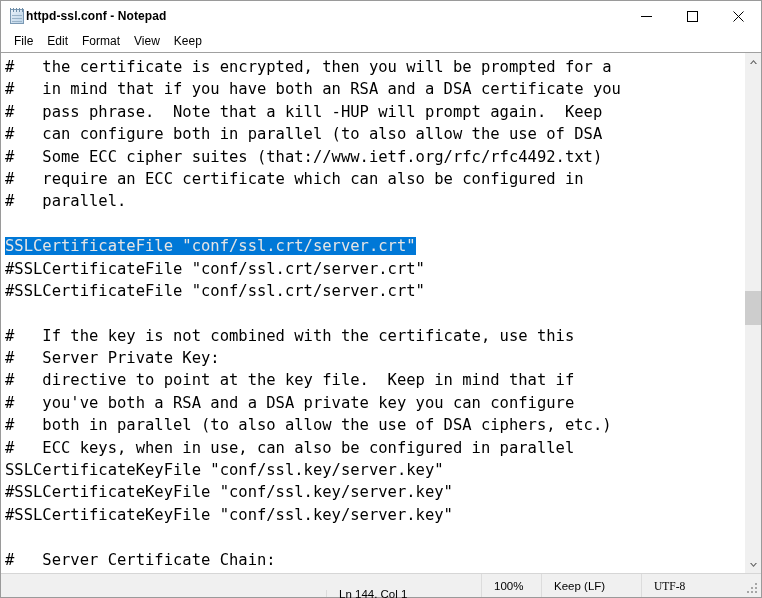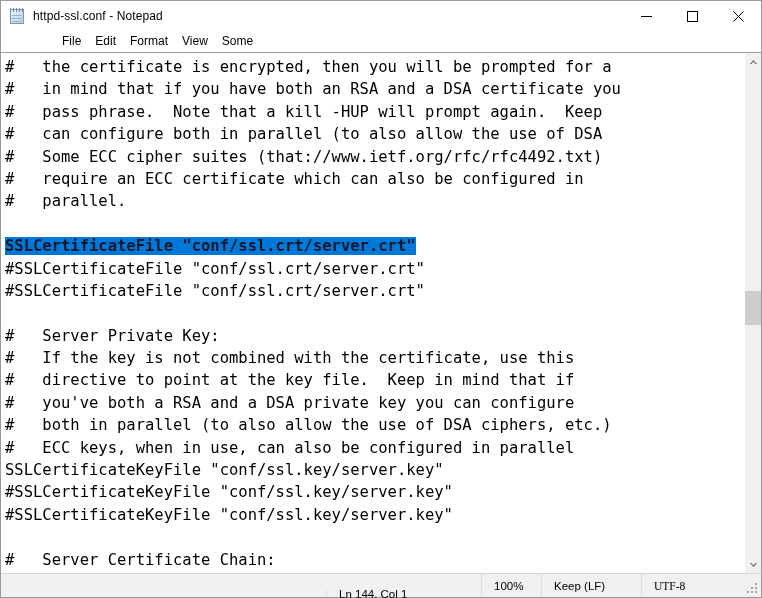--- a/index.html
+++ b/index.html
@@ -26,21 +26,21 @@
     min-height: 30px;
     background: #ffffff;
     display: flex;
     align-items: center;
     position: relative;
   }
   #title-left {
     display: flex;
     align-items: center;
     padding-left: 8px;
-    gap: 7px;
+    font-weight: bold;
   }
   .np-icon {
     width: 17px; height: 17px;
     position: relative;
     flex: 0 0 auto;
   }
   .np-icon .pad {
     position: absolute;
     left: 1px; top: 1px;
     width: 14px; height: 15px;
@@ -85,21 +85,20 @@
   .winbtn svg { display: block; }
 
   
   #menubar {
     height: 21px;
     min-height: 21px;
     background: #ffffff;
     display: flex;
     align-items: center;
     padding-left: 6px;
-    margin-left: 48px;
   }
   .menuitem {
     font-size: 12px;
     color: #000000;
     padding: 2px 7px 3px 7px;
     white-space: nowrap;
     line-height: 14px;
   }
 
   
@@ -123,22 +122,21 @@
     font-family: "DejaVu Sans Mono", "Liberation Mono", monospace;
     font-size: 15.5px;
     line-height: 22.4px;
     height: 22.4px;
     color: #000000;
     white-space: pre;
     letter-spacing: 0px;
   }
   .line > span.sel {
     background: #0078d7;
-    color: #0f172a;
-    font-weight: bold;
+    color: #e5e5e5;
   }
 
   
   #vscroll {
     width: 17px;
     min-width: 17px;
     background: #f0f0f0;
     border-left: 1px solid #ffffff;
     position: relative;
     flex: 0 0 auto;
@@ -226,39 +224,39 @@
         </svg>
       </button>
     </div>
   </div>
 
   <div id="menubar">
     <div class="menuitem">File</div>
     <div class="menuitem">Edit</div>
     <div class="menuitem">Format</div>
     <div class="menuitem">View</div>
-    <div class="menuitem">Some</div>
+    <div class="menuitem">Keep</div>
   </div>
 
   <div id="editor-wrap">
     <div id="text-area">
         <div class="line">#   the certificate is encrypted, then you will be prompted for a</div>
         <div class="line">#   in mind that if you have both an RSA and a DSA certificate you</div>
         <div class="line">#   pass phrase.  Note that a kill -HUP will prompt again.  Keep</div>
         <div class="line">#   can configure both in parallel (to also allow the use of DSA</div>
         <div class="line">#   Some ECC cipher suites (that://www.ietf.org/rfc/rfc4492.txt)</div>
         <div class="line">#   require an ECC certificate which can also be configured in</div>
         <div class="line">#   parallel.</div>
         <div class="line">&nbsp;</div>
         <div class="line"><span class="sel">SSLCertificateFile "conf/ssl.crt/server.crt"</span></div>
         <div class="line">#SSLCertificateFile "conf/ssl.crt/server.crt"</div>
         <div class="line">#SSLCertificateFile "conf/ssl.crt/server.crt"</div>
         <div class="line">&nbsp;</div>
+        <div class="line">#   If the key is not combined with the certificate, use this</div>
         <div class="line">#   Server Private Key:</div>
-        <div class="line">#   If the key is not combined with the certificate, use this</div>
         <div class="line">#   directive to point at the key file.  Keep in mind that if</div>
         <div class="line">#   you've both a RSA and a DSA private key you can configure</div>
         <div class="line">#   both in parallel (to also allow the use of DSA ciphers, etc.)</div>
         <div class="line">#   ECC keys, when in use, can also be configured in parallel</div>
         <div class="line">SSLCertificateKeyFile "conf/ssl.key/server.key"</div>
         <div class="line">#SSLCertificateKeyFile "conf/ssl.key/server.key"</div>
         <div class="line">#SSLCertificateKeyFile "conf/ssl.key/server.key"</div>
         <div class="line">&nbsp;</div>
         <div class="line">#   Server Certificate Chain:</div>
       </div>

